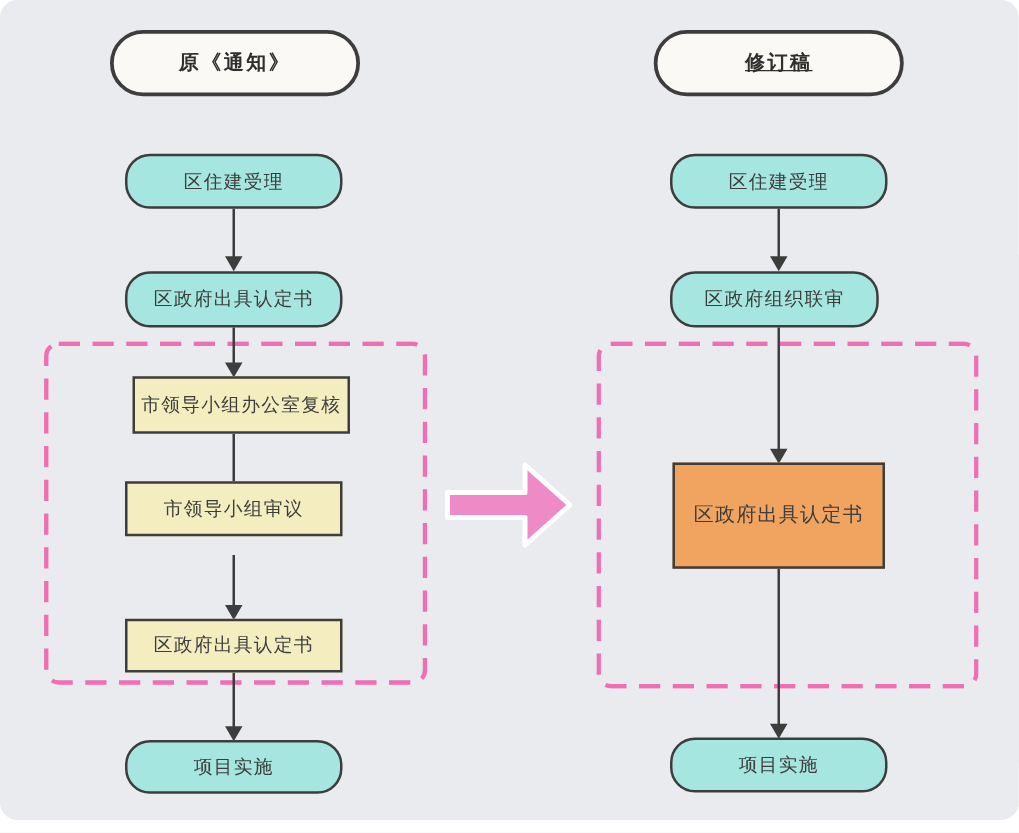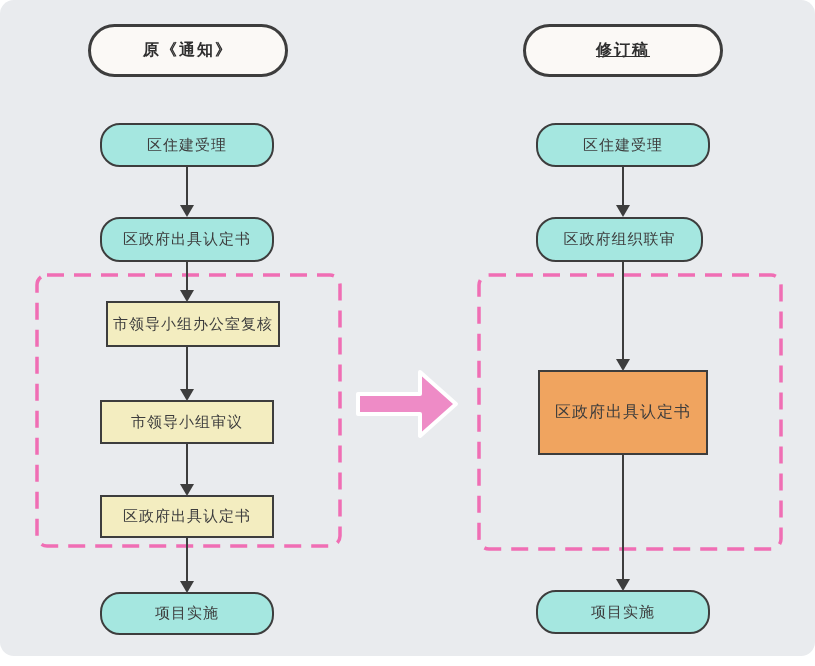--- a/index.html
+++ b/index.html
@@ -98,21 +98,21 @@
     <div class="head"></div>
   </div>
 
   <div class="node yellow" style="left:106px; top:301px; width:174px; height:46px;">市领导小组办公室复核</div>
 
   <div class="connector" style="left:187px; top:347px; height:54px;">
     <div class="shaft"></div>
     <div class="head"></div>
   </div>
 
-  <div class="node yellow" style="left:100px; top:400px; width:174px; height:44px;">市领导小组审议</div>
+  <div class="node yellow" style="left:100px; top:385px; width:174px; height:44px;">市领导小组审议</div>
 
   <div class="connector" style="left:187px; top:444px; height:52px;">
     <div class="shaft"></div>
     <div class="head"></div>
   </div>
 
   <div class="node yellow" style="left:100px; top:495px; width:174px; height:43px;">区政府出具认定书</div>
 
   <div class="connector" style="left:187px; top:538px; height:55px;">
     <div class="shaft"></div>

